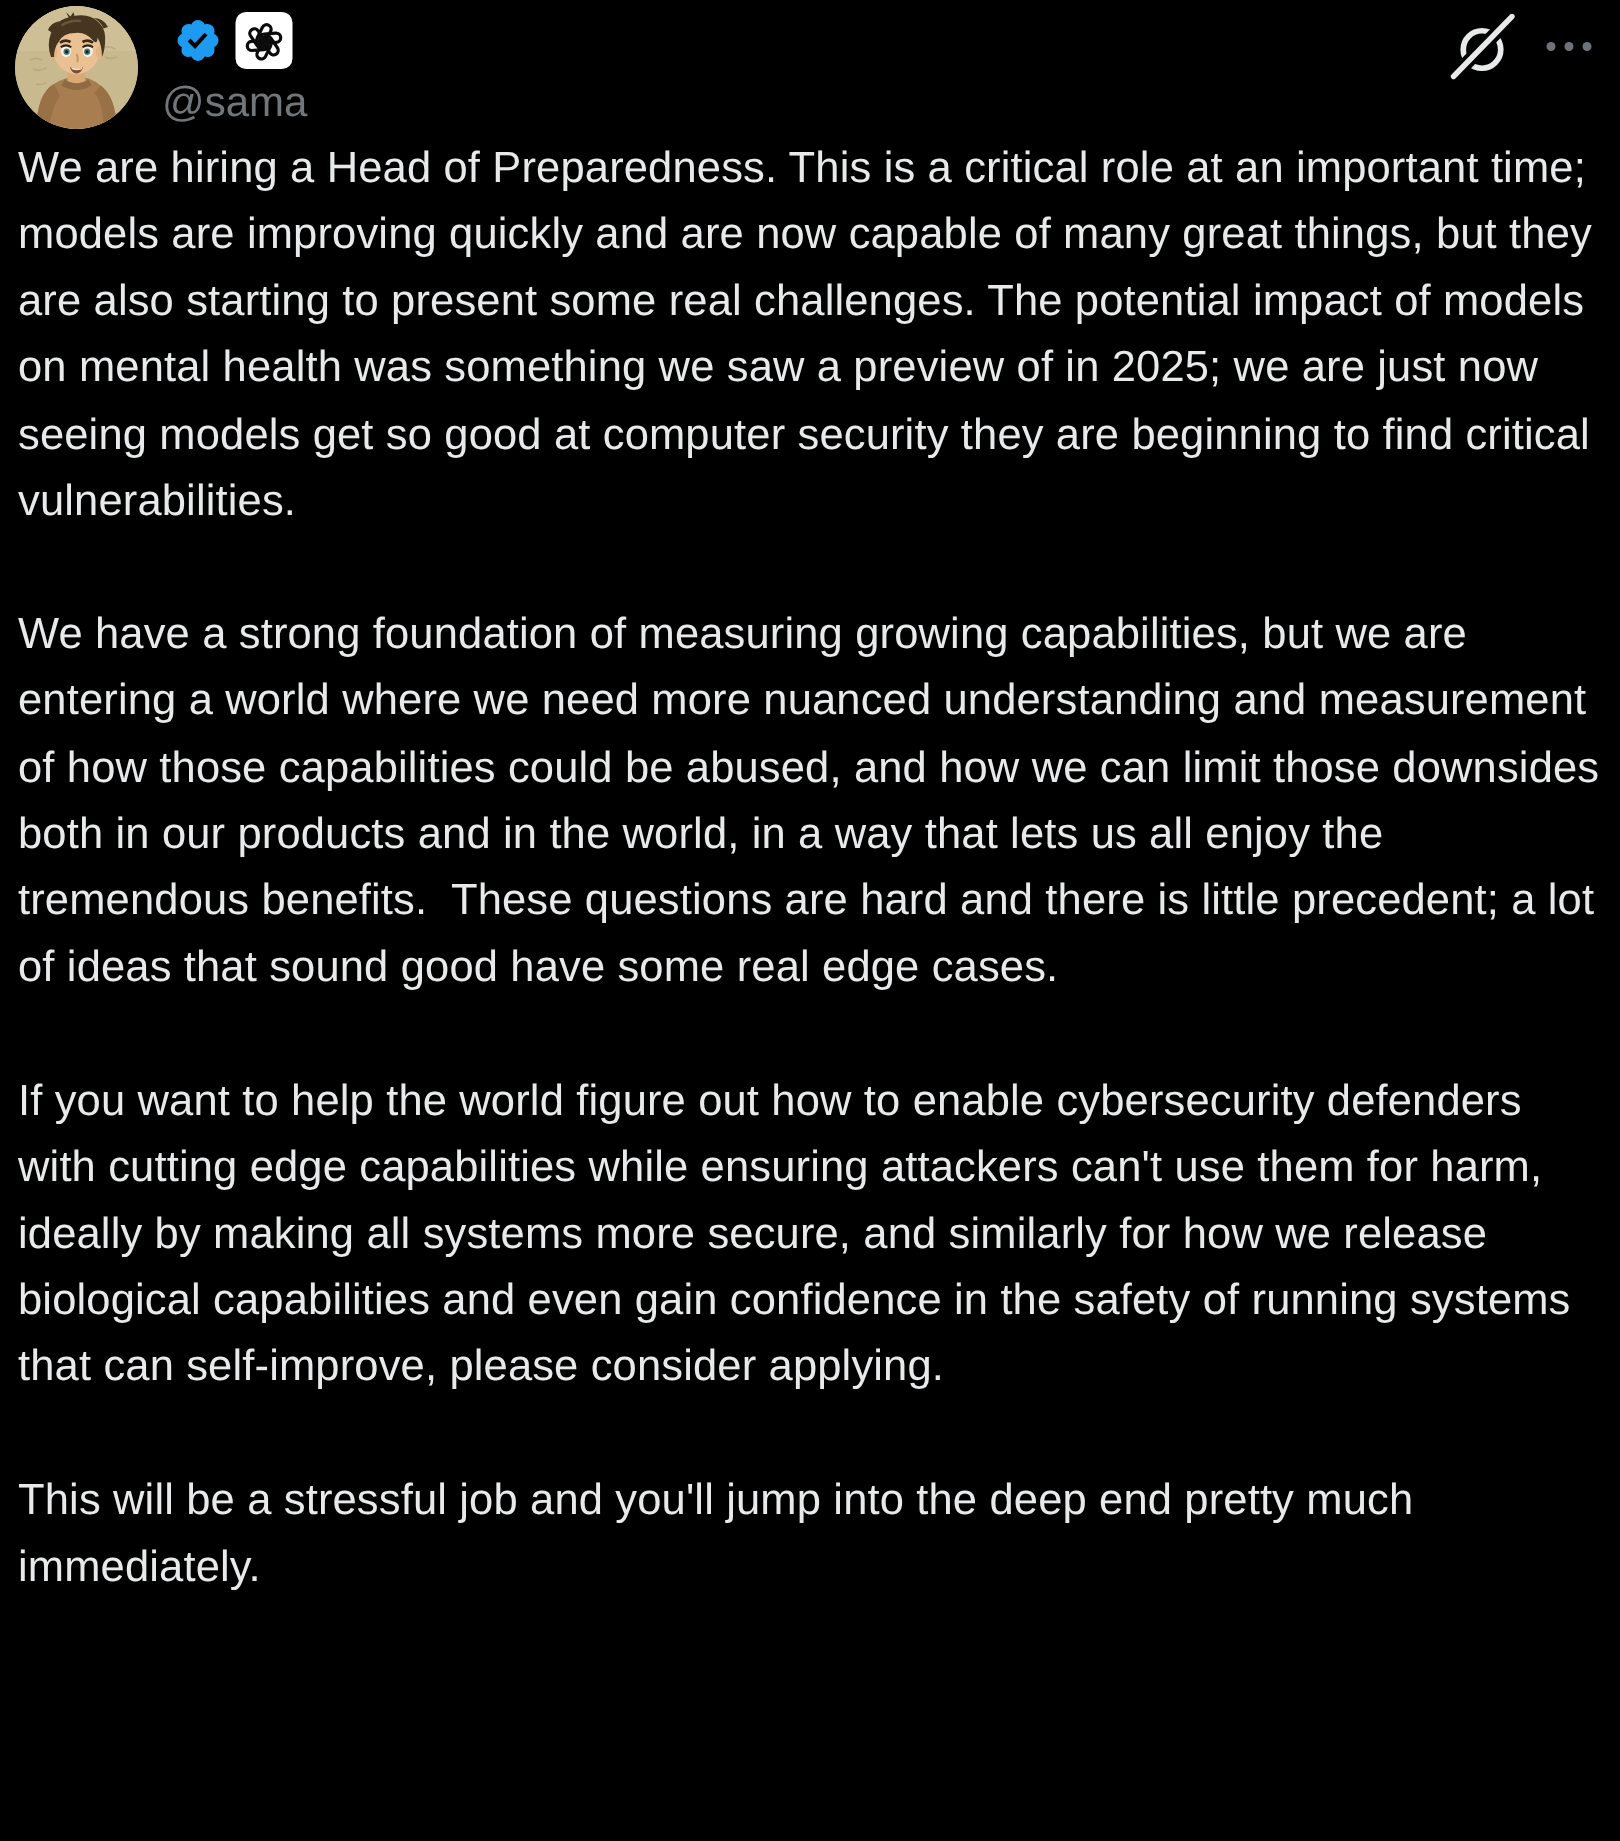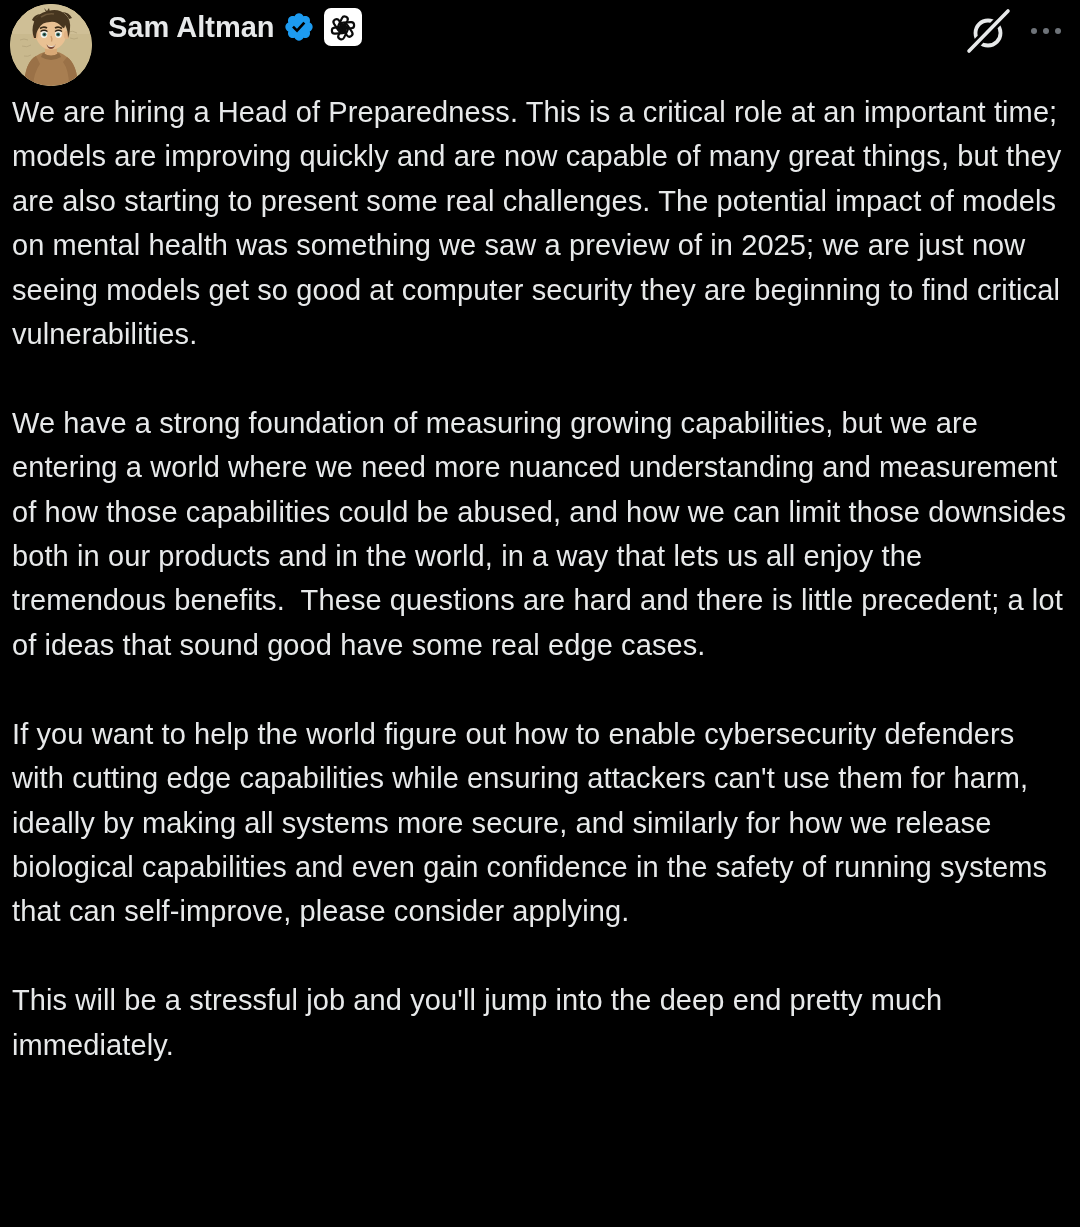--- a/index.html
+++ b/index.html
@@ -162,21 +162,20 @@
           <path d="M41 32 q1.5 3 0.5 5.5" stroke="#c99a6a" stroke-width="1.4" fill="none"></path>
 
           <path d="M36.5 40.5 q4.5 4 9 0 q-1.5 4.5 -4.5 4.5 q-3 0 -4.5 -4.5 Z" fill="#7a4a38"></path>
           <path d="M37.5 41 q4 2 7.5 0 l-0.5 1.2 q-3.5 1.4 -6.5 0 Z" fill="#f0e6d8"></path>
         </g>
       </svg>
     </div>
 
     <div class="author">
       <div class="name-row">
-        <span class="display-name">Sam Altman</span>
         <span class="verified">
           <svg viewBox="0 0 24 24">
             <path fill="#1d9bf0" d="M22.25 12c0-1.43-.88-2.67-2.19-3.34.46-1.39.2-2.9-.81-3.91s-2.52-1.27-3.91-.81c-.66-1.31-1.91-2.19-3.34-2.19s-2.67.88-3.33 2.19c-1.4-.46-2.91-.2-3.92.81s-1.26 2.52-.8 3.91c-1.31.67-2.2 1.91-2.2 3.34s.89 2.67 2.2 3.34c-.46 1.39-.21 2.9.8 3.91s2.52 1.26 3.91.81c.67 1.31 1.91 2.19 3.34 2.19s2.68-.88 3.34-2.19c1.39.45 2.9.2 3.91-.81s1.27-2.52.81-3.91c1.31-.67 2.19-1.91 2.19-3.34zm-11.71 4.2L6.8 12.46l1.41-1.42 2.26 2.26 4.8-5.23 1.47 1.36-6.2 6.77z"></path>
           </svg>
         </span>
         <span class="affiliate">
           <svg viewBox="0 0 38 38">
             <g transform="translate(19,20)" fill="none" stroke="#0b0b0b" stroke-width="2.4" stroke-linejoin="round">
               <g transform="rotate(0)">
                   <rect x="-3.4" y="-13.2" width="6.8" height="15.5" rx="3.4" transform="rotate(26 0 -5.5)"></rect>
@@ -193,20 +192,21 @@
               <g transform="rotate(240)">
                   <rect x="-3.4" y="-13.2" width="6.8" height="15.5" rx="3.4" transform="rotate(26 0 -5.5)"></rect>
                 </g>
               <g transform="rotate(300)">
                   <rect x="-3.4" y="-13.2" width="6.8" height="15.5" rx="3.4" transform="rotate(26 0 -5.5)"></rect>
                 </g>
             </g>
           </svg>
         </span>
       </div>
+      <div class="handle">@sama</div>
     </div>
 
     <div class="header-actions">
       <span class="grok-btn">
         <svg viewBox="0 0 46 46">
           <circle cx="22" cy="25" r="12.5" fill="none" stroke="var(--icon-stroke)" stroke-width="3.8"></circle>
           <line x1="3" y1="43" x2="42" y2="3" stroke="#000000" stroke-width="9"></line>
           <line x1="3" y1="43" x2="42" y2="3" stroke="var(--icon-stroke)" stroke-width="3.6" stroke-linecap="round"></line>
         </svg>
       </span>

